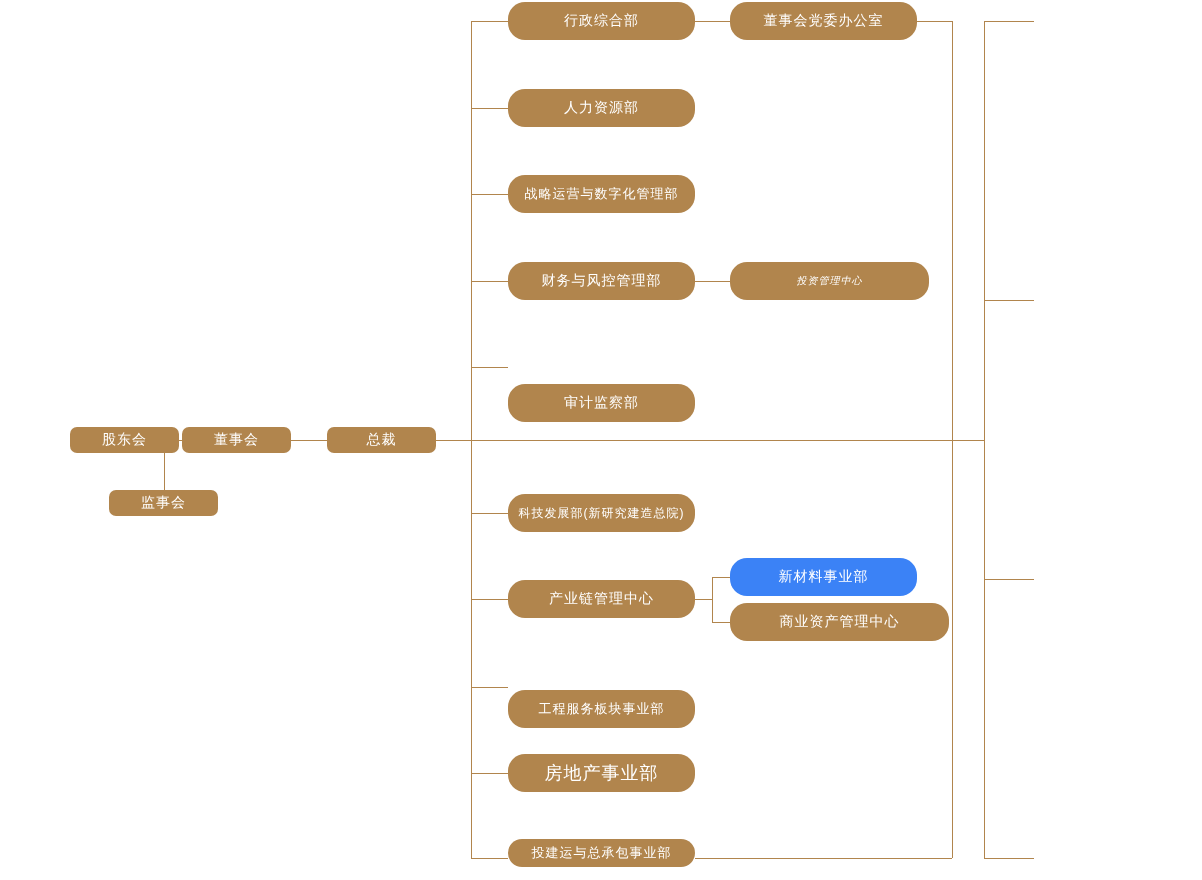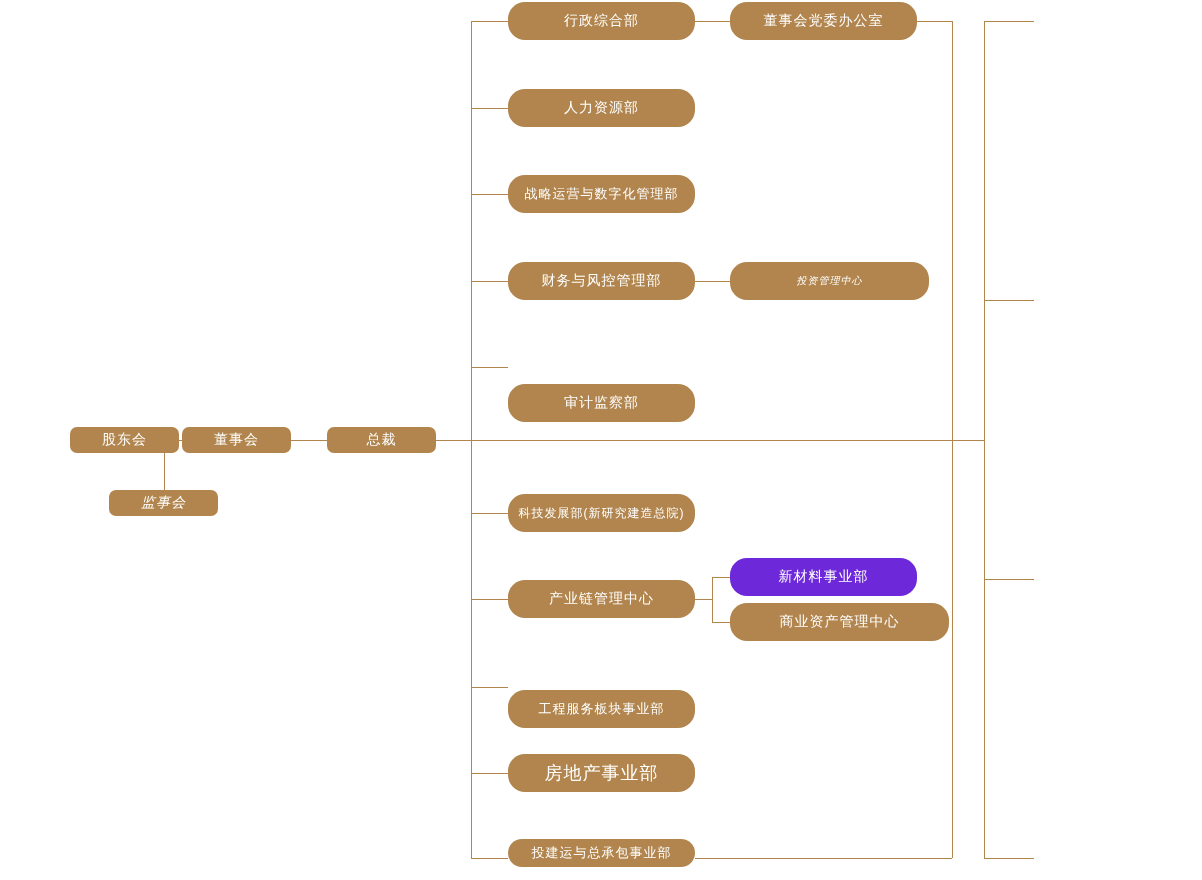--- a/index.html
+++ b/index.html
@@ -64,29 +64,29 @@
       <div class="org-line" style="background: rgb(177, 133, 77); left: 984px; top: 21px; width: 1px; height: 837px;"></div>
       <div class="org-line" style="background: rgb(177, 133, 77); left: 984px; top: 21px; width: 50px; height: 1px;"></div>
       <div class="org-line" style="background: rgb(177, 133, 77); left: 984px; top: 300px; width: 50px; height: 1px;"></div>
       <div class="org-line" style="background: rgb(177, 133, 77); left: 984px; top: 579px; width: 50px; height: 1px;"></div>
       <div class="org-line" style="background: rgb(177, 133, 77); left: 984px; top: 858px; width: 50px; height: 1px;"></div>
     </div>
   <div id="nodes-layer">
       <div class="org-node lvl1" style="left: 37px; top: 427px; width: 109px; height: 26px; font-size: 14px; background: rgb(177, 133, 77); color: rgb(255, 255, 255); margin-left: 33px;">股东会</div>
       <div class="org-node lvl1" style="left: 182px; top: 427px; width: 109px; height: 26px; font-size: 14px; background: rgb(177, 133, 77); color: rgb(255, 255, 255);">董事会</div>
       <div class="org-node lvl1" style="left: 327px; top: 427px; width: 109px; height: 26px; font-size: 14px; background: rgb(177, 133, 77); color: rgb(255, 255, 255);">总裁</div>
-      <div class="org-node lvl1" style="left: 109px; top: 490px; width: 109px; height: 26px; font-size: 14px; background: rgb(177, 133, 77); color: rgb(255, 255, 255); font-style: italic;">监事会</div>
+      <div class="org-node lvl1" style="left: 109px; top: 490px; width: 109px; height: 26px; font-size: 14px; background: rgb(177, 133, 77); color: rgb(255, 255, 255);">监事会</div>
       <div class="org-node dept" style="left: 508px; top: 2px; width: 187px; height: 38px; font-size: 14px; background: rgb(177, 133, 77); color: rgb(255, 255, 255);">行政综合部</div>
       <div class="org-node dept" style="left: 730px; top: 2px; width: 187px; height: 38px; font-size: 14px; background: rgb(177, 133, 77); color: rgb(255, 255, 255);">董事会党委办公室</div>
       <div class="org-node dept" style="left: 508px; top: 89px; width: 187px; height: 38px; font-size: 14px; background: rgb(177, 133, 77); color: rgb(255, 255, 255);">人力资源部</div>
       <div class="org-node dept" style="left: 508px; top: 175px; width: 187px; height: 38px; font-size: 13px; background: rgb(177, 133, 77); color: rgb(255, 255, 255);">战略运营与数字化管理部</div>
       <div class="org-node dept" style="left: 508px; top: 262px; width: 187px; height: 38px; font-size: 14px; background: rgb(177, 133, 77); color: rgb(255, 255, 255);">财务与风控管理部</div>
       <div class="org-node dept" style="left: 730px; top: 262px; width: 199px; height: 38px; font-size: 10px; background: rgb(177, 133, 77); color: rgb(255, 255, 255); font-style: italic;">投资管理中心</div>
       <div class="org-node dept" style="left: 508px; top: 348px; width: 187px; height: 38px; font-size: 14px; background: rgb(177, 133, 77); color: rgb(255, 255, 255); margin-top: 36px;">审计监察部</div>
       <div class="org-node dept" style="left: 508px; top: 494px; width: 187px; height: 38px; font-size: 12px; background: rgb(177, 133, 77); color: rgb(255, 255, 255);">科技发展部(新研究建造总院)</div>
       <div class="org-node dept" style="left: 508px; top: 580px; width: 187px; height: 38px; font-size: 14px; background: rgb(177, 133, 77); color: rgb(255, 255, 255);">产业链管理中心</div>
-      <div class="org-node dept" style="left: 730px; top: 558px; width: 187px; height: 38px; font-size: 14px; background: #6d28d9; color: rgb(255, 255, 255);">新材料事业部</div>
+      <div class="org-node dept" style="left: 730px; top: 558px; width: 187px; height: 38px; font-size: 14px; background: #3b82f6; color: rgb(255, 255, 255);">新材料事业部</div>
       <div class="org-node dept" style="left: 730px; top: 603px; width: 219px; height: 38px; font-size: 14px; background: rgb(177, 133, 77); color: rgb(255, 255, 255);">商业资产管理中心</div>
       <div class="org-node dept" style="left: 508px; top: 668px; width: 187px; height: 38px; font-size: 13px; background: rgb(177, 133, 77); color: rgb(255, 255, 255); margin-top: 22px;">工程服务板块事业部</div>
       <div class="org-node dept" style="left: 508px; top: 754px; width: 187px; height: 38px; font-size: 18px; background: rgb(177, 133, 77); color: rgb(255, 255, 255);">房地产事业部</div>
       <div class="org-node dept" style="left: 508px; top: 839px; width: 187px; height: 28px; font-size: 13px; background: rgb(177, 133, 77); color: rgb(255, 255, 255); text-align: center;">投建运与总承包事业部</div>
     </div>
 </div>
 
 </body></html>

